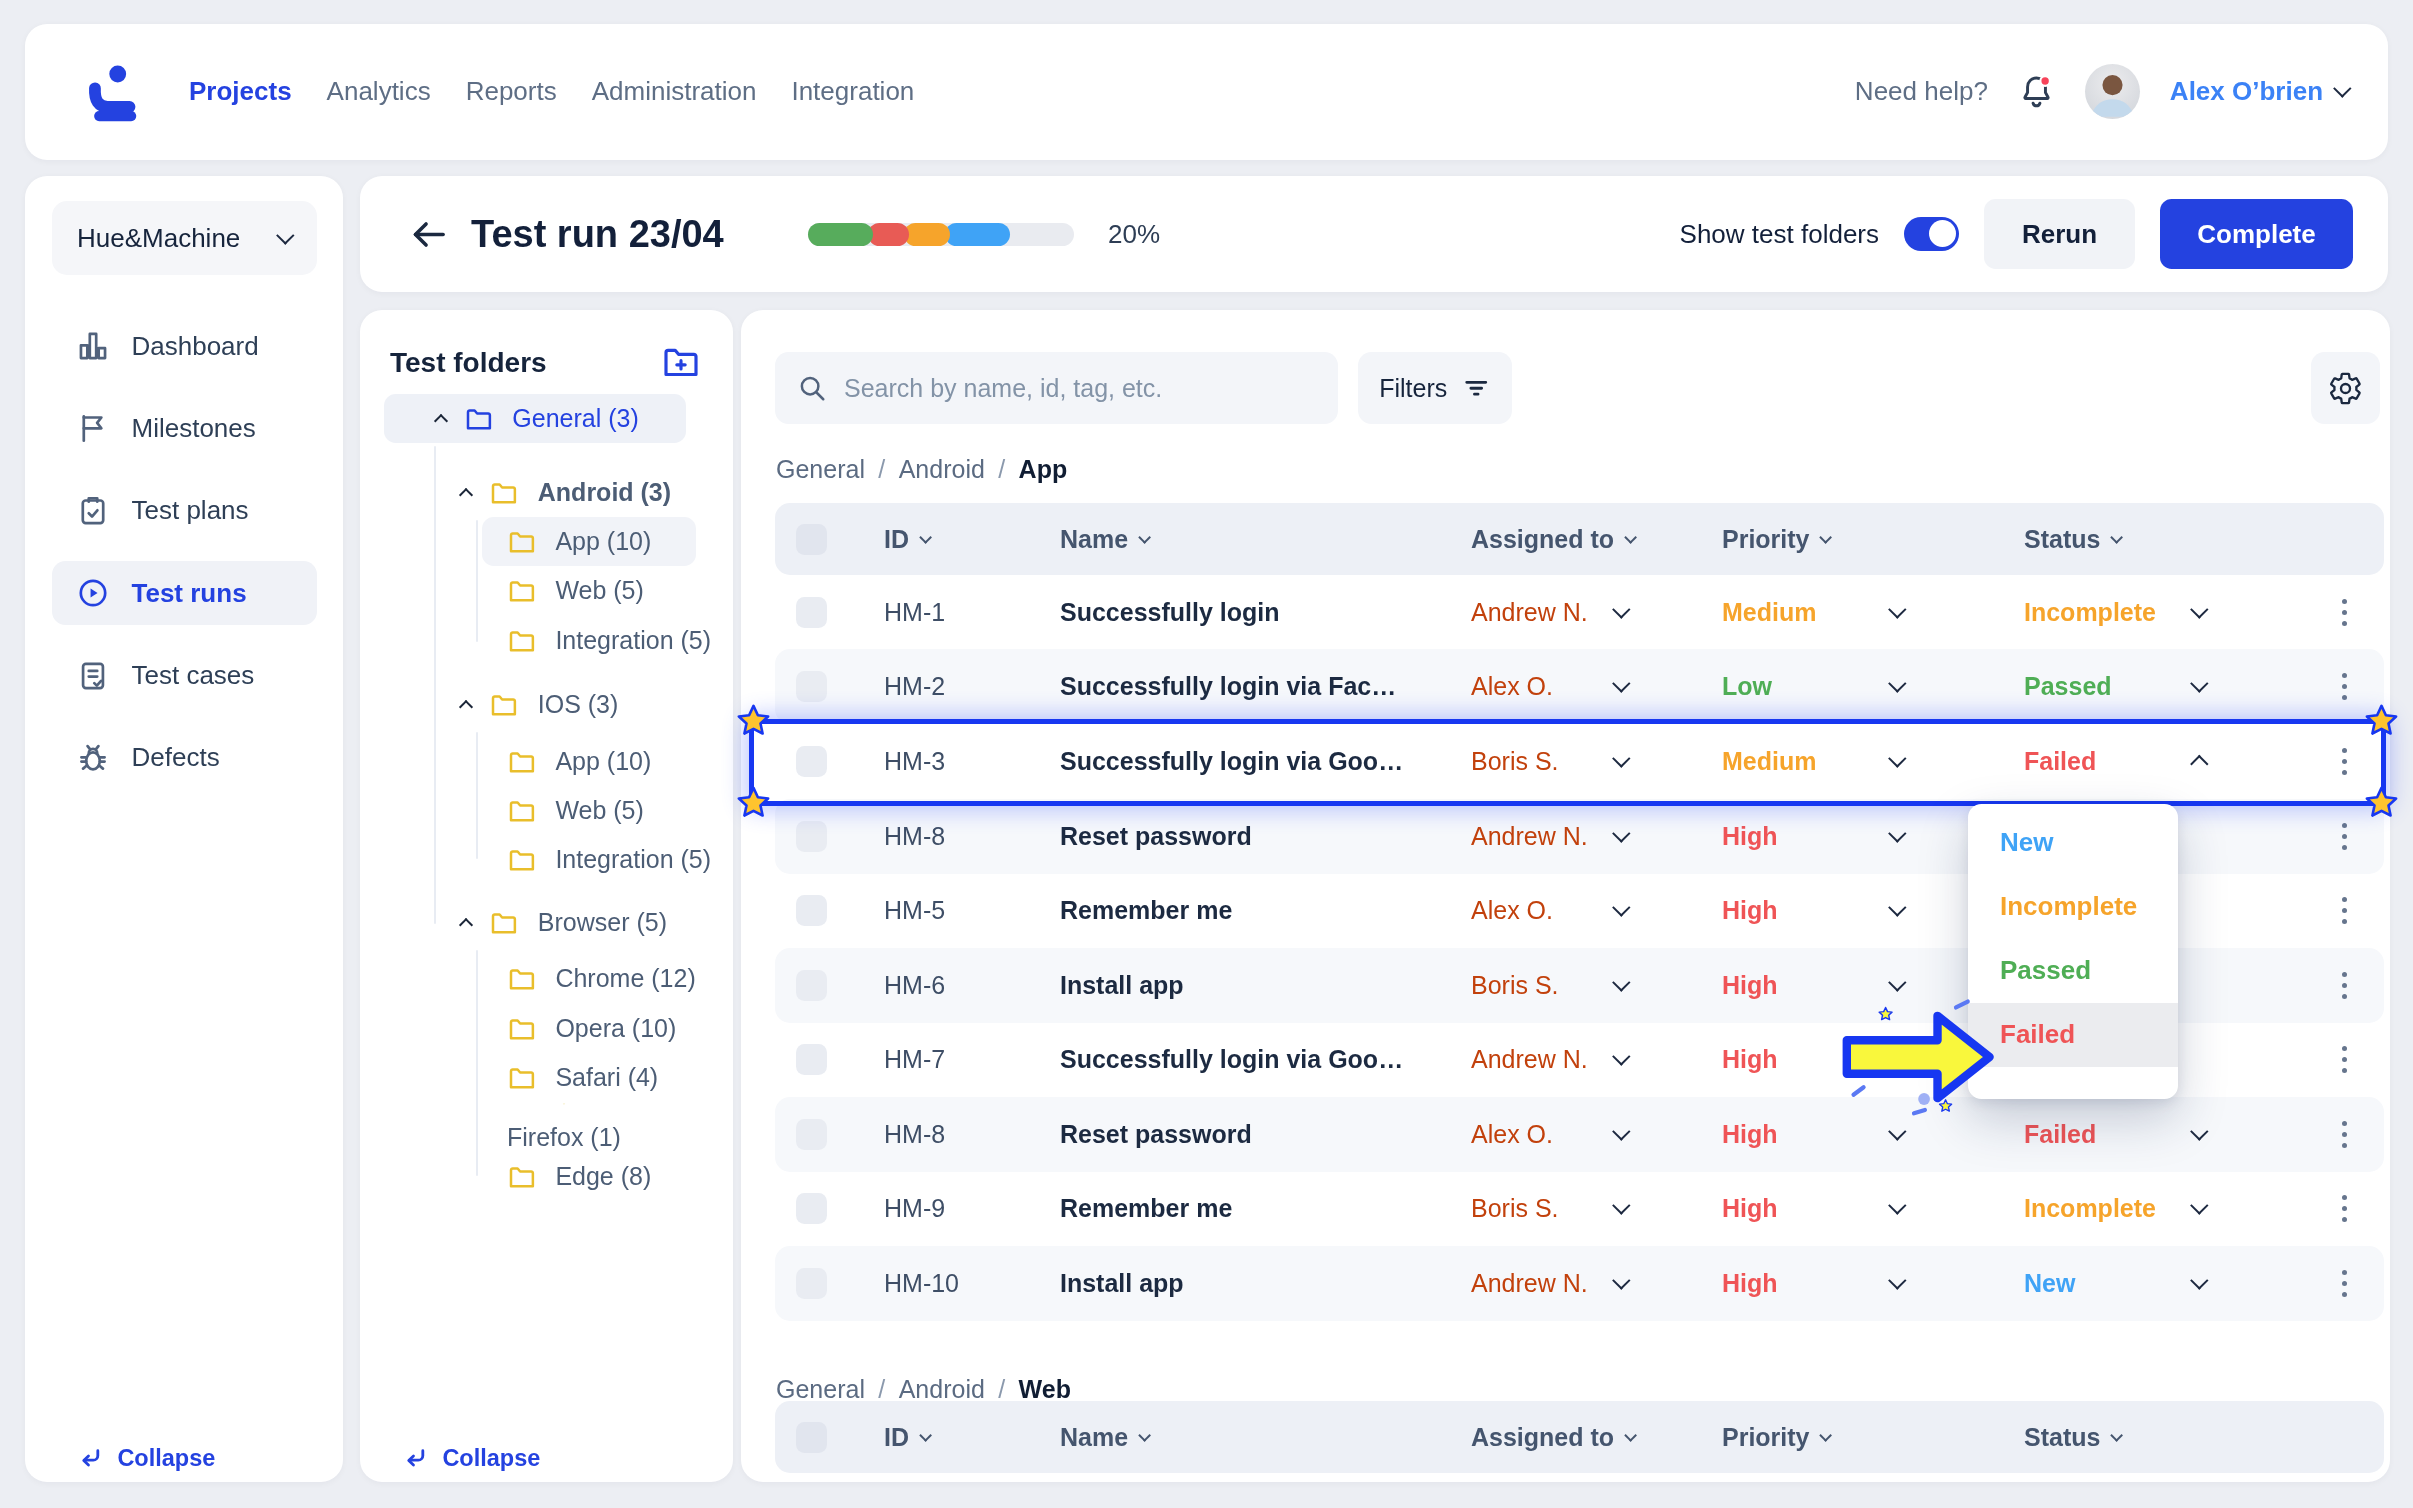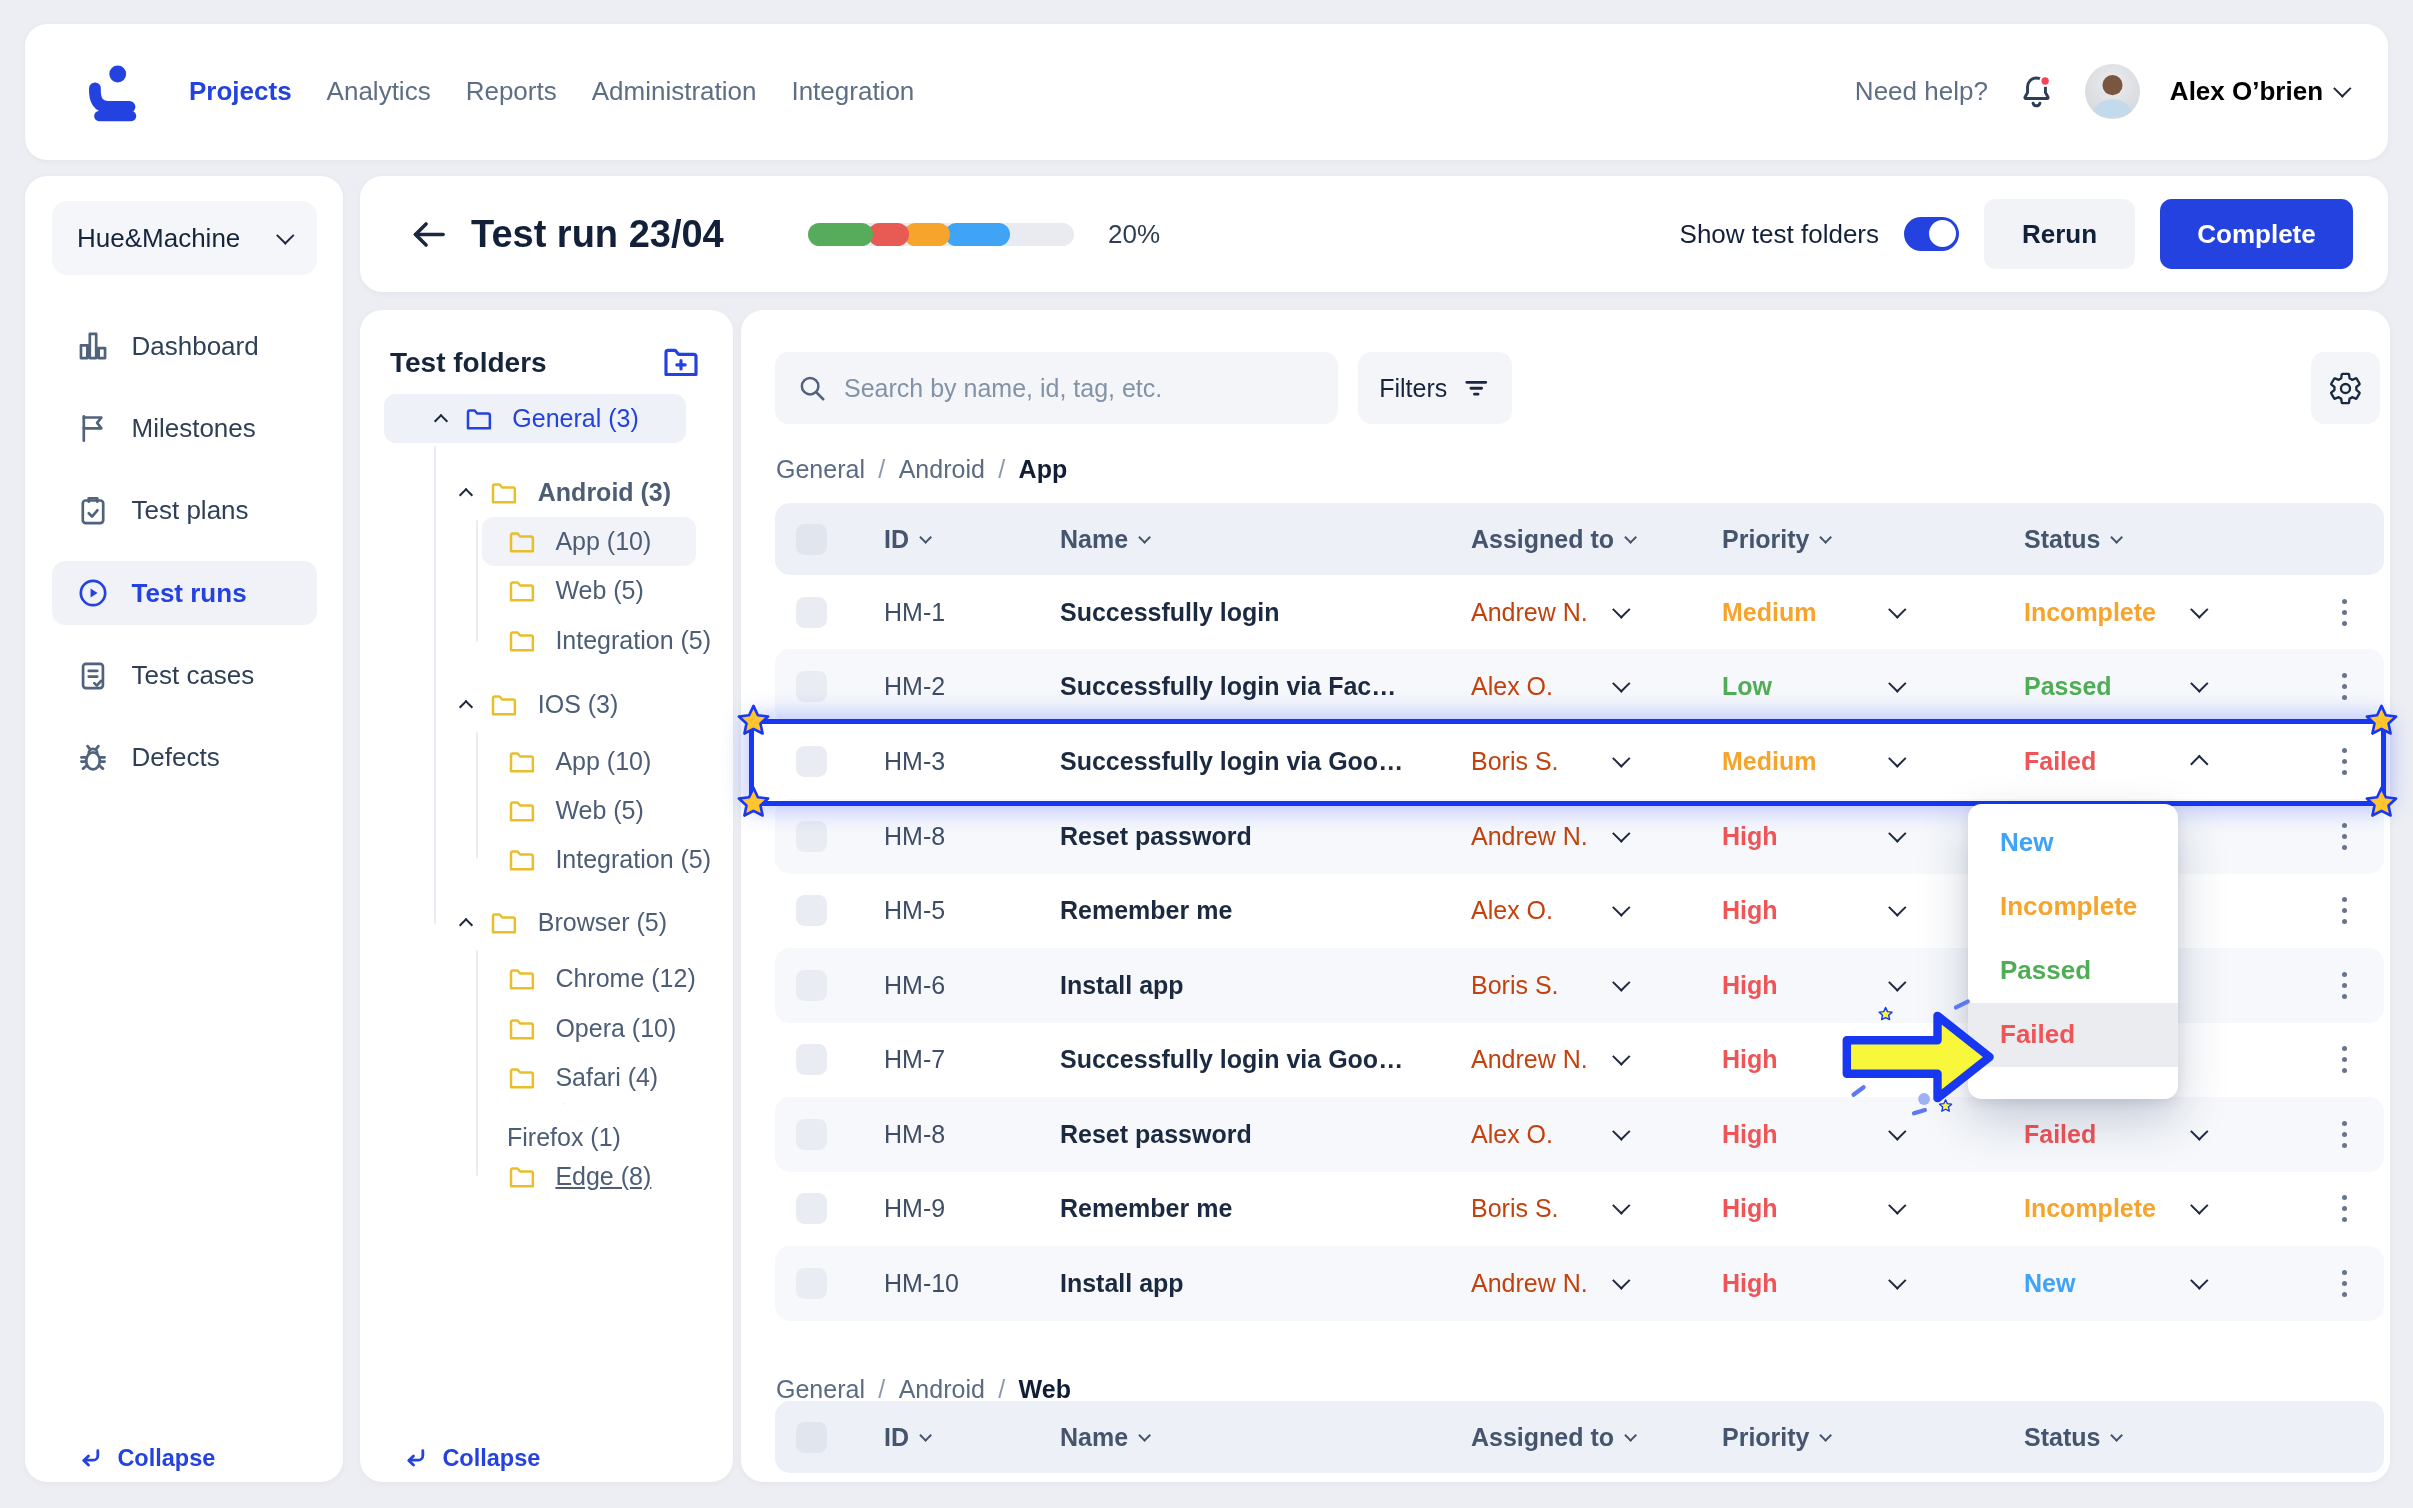--- a/index.html
+++ b/index.html
@@ -14,21 +14,21 @@
   
   #topbar { left:25px; top:23.5px; width:2363px; height:136px; }
   #logo { position:absolute; left:59px; top:39px; width:59px; height:59px; }
   #topnav { position:absolute; left:164px; top:0; height:100%; display:flex; align-items:center; gap:35px; font-size:26px; color:#5E6E85; }
   .tnav { cursor:pointer; }
   .tnav.active { color:#2442E0; font-weight:bold; }
   #topright { position:absolute; right:39px; top:0; height:100%; display:flex; align-items:center; gap:30px;justify-content:center; }
   #help { font-size:26px; color:#5E6E85; }
   #bell-wrap { position:relative; width:37px; height:37px; }
   .avatar { width:55px; height:55px; border-radius:50%; overflow:hidden; background:radial-gradient(circle at 50% 35%, #ececee, #cfd3d9); }
-  #user { font-size:26px; font-weight:bold; color:#000000; display:flex; align-items:center; gap:13.4px; }
+  #user { font-size:26px; font-weight:bold; color:#3b82f6; display:flex; align-items:center; gap:13.4px; }
 
   
   .chev { display:inline-block; width:12.6px; height:12.6px; border-right:2.7px solid #1D2940; border-bottom:2.7px solid #1D2940; transform:rotate(45deg); margin-top:-5.9px; }
   .chev.up { transform:rotate(-135deg); margin-top:5.9px; }
   .chev.sm { width:9.2px; height:9.2px; border-width:2.2px; border-color:#45556E; margin-top:-3.4px; }
   .chev.tiny { width:10px; height:10px; border-width:2.3px; border-color:#1B2638; }
 
   
   #sidebar { left:25px; top:176px; width:318px; height:1306px; }
   #proj-select { position:absolute; left:27px; top:25px; width:265px; height:74px; background:#F5F6F9; border-radius:15px; display:flex; align-items:center; justify-content:space-between; padding:0 25px; font-size:26px; color:#16243C; cursor:pointer; }
@@ -314,21 +314,21 @@
         <path d="M3.2 19.3V6.5A1.3 1.3 0 0 1 4.5 5.2h4l2 2.4h8.9a1.3 1.3 0 0 1 1.3 1.3v10.4z"></path>
       </svg>
     <span>Safari (4)</span>
   </div>
   <div class="trow" style="left:147px; top:793px;flex-direction:column;">
     <svg viewBox="0 0 24 24" width="30" height="30" fill="none" stroke="#E9BE2B" stroke-width="2" stroke-linejoin="round">
         <path d="M3.2 19.3V6.5A1.3 1.3 0 0 1 4.5 5.2h4l2 2.4h8.9a1.3 1.3 0 0 1 1.3 1.3v10.4z"></path>
       </svg>
     <span>Firefox (1)</span>
   </div>
-  <div class="trow" style="left:147px; top:842px;text-decoration:underline;">
+  <div class="trow" style="left:147px; top:842px;">
     <svg viewBox="0 0 24 24" width="30" height="30" fill="none" stroke="#E9BE2B" stroke-width="2" stroke-linejoin="round">
         <path d="M3.2 19.3V6.5A1.3 1.3 0 0 1 4.5 5.2h4l2 2.4h8.9a1.3 1.3 0 0 1 1.3 1.3v10.4z"></path>
       </svg>
     <span>Edge (8)</span>
   </div>
 
   <div class="collapse-btn" style="left:42px; bottom:10px;">
     <svg viewBox="0 0 24 24" width="27" height="27" fill="none" stroke="#2442E0" stroke-width="2.5" stroke-linecap="round" stroke-linejoin="round">
       <path d="M18.5 5v4.5a4 4 0 0 1-4 4H6.8"></path>
         <path d="M10.2 9.8 6 13.8l4.2 4"></path>

